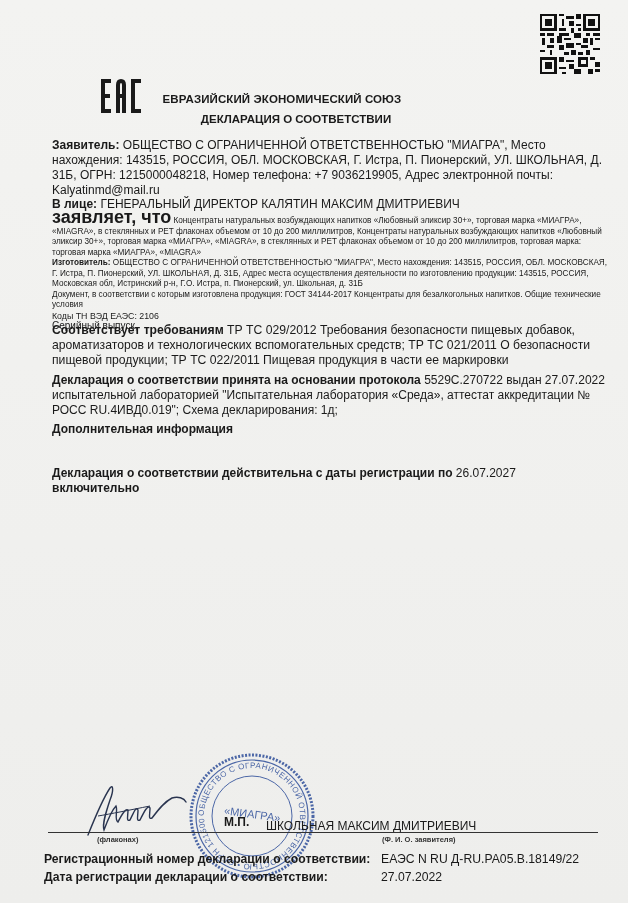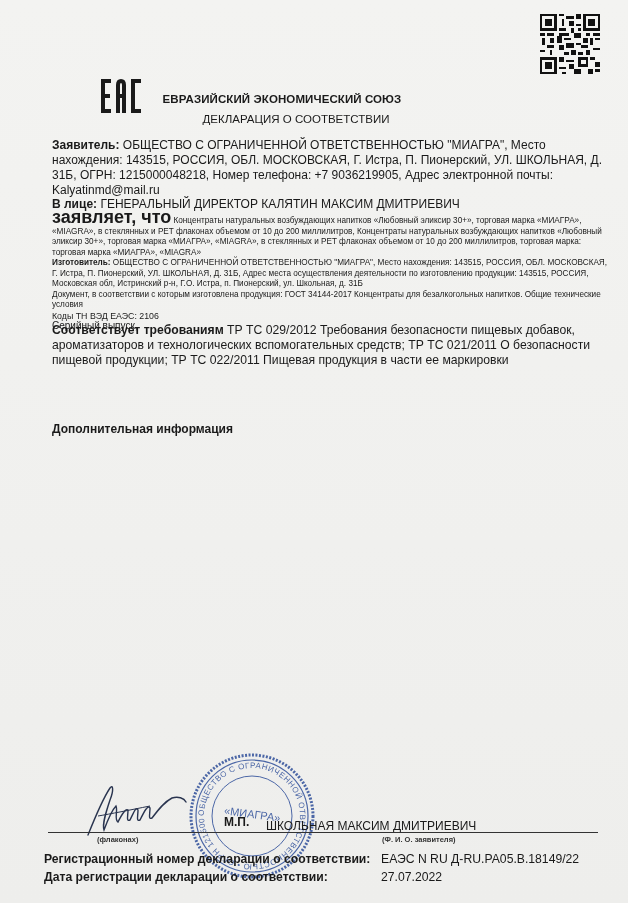--- a/index.html
+++ b/index.html
@@ -18,21 +18,21 @@
     .eac-logo { position: absolute; left: 100px; top: 79px; width: 46px; height: 34px; }
     .eac-logo svg { width: 46px; height: 34px; display: block; }
 
     .union-title {
       position: absolute; left: 0; width: 524px; top: 93px;
       text-align: center; font-weight: bold; font-size: 11.5px; letter-spacing: 0.1px;
       padding-left: 40px;
     }
     .doc-title {
       position: absolute; left: 0; width: 556px; top: 113px;
-      text-align: center; font-weight: normal; font-size: 11.5px;
+      text-align: center; font-weight: bold; font-size: 11.5px;
       padding-left: 36px;
     }
 
     .block { position: absolute; left: 52px; width: 560px; }
     .p12 { font-size: 12px; line-height: 15px; }
     .p12 b { font-weight: bold; }
     .small { font-size: 8.2px; line-height: 10.5px; }
     .small b { font-weight: bold; }
     .p13 { font-size: 12.2px; line-height: 15px; }
     .label-big { font-weight: bold; font-size: 18px; }
@@ -168,25 +168,32 @@
     </div>
     <div class="small">Документ, в соответствии с которым изготовлена продукция: ГОСТ 34144-2017 Концентраты для безалкогольных напитков. Общие технические условия</div>
     <div class="small" style="font-size:8.8px;">Коды ТН ВЭД ЕАЭС: 2106</div>
     <div class="small" style="font-size:10px;">Серийный выпуск,</div>
   </div>
 
   <div class="block conforms p13">
     <b>Соответствует требованиям</b><span>   ТР ТС 029/2012 Требования безопасности пищевых добавок, ароматизаторов и технологических вспомогательных средств; ТР ТС 021/2011 О безопасности пищевой продукции; ТР ТС 022/2011 Пищевая продукция в части ее маркировки</span>
   </div>
 
+  <div class="block basis p12">
+    <b>Декларация о соответствии принята на основании протокола</b><span> 5529С.270722  выдан 27.07.2022  испытательной лабораторией "Испытательная лаборатория «Среда», аттестат аккредитации № РОСС RU.4ИВД0.019"; Схема декларирования: 1д;</span>
+  </div>
 
   <div class="block additional p12">
     <b>Дополнительная информация</b>
   </div>
 
+  <div class="block validity p12">
+    <b>Декларация о соответствии действительна с даты регистрации по</b><span> 26.07.2027</span><br>
+    <b>включительно</b>
+  </div>
 
   <div class="signature">
     <svg viewBox="0 0 110 60">
       <path d="M8 55 C14 40, 22 20, 30 8 C33 4, 34 10, 30 20 C26 32, 22 44, 24 50 C27 42, 32 30, 36 26 C38 30, 34 40, 38 42 C42 34, 46 28, 48 30 C48 36, 46 42, 50 40 C54 32, 56 26, 58 30 C58 36, 56 42, 60 40 C64 32, 68 24, 70 28 C70 34, 68 40, 72 38 C78 30, 84 22, 92 18 C98 16, 104 18, 106 22" fill="none" stroke="#2a3550" stroke-width="1.4" stroke-linecap="round"></path>
       <path d="M18 36 C30 34, 50 30, 70 26" fill="none" stroke="#2a3550" stroke-width="1"></path>
     </svg>
   </div>
 
   <div class="stamp">
     <svg viewBox="0 0 128 128">

